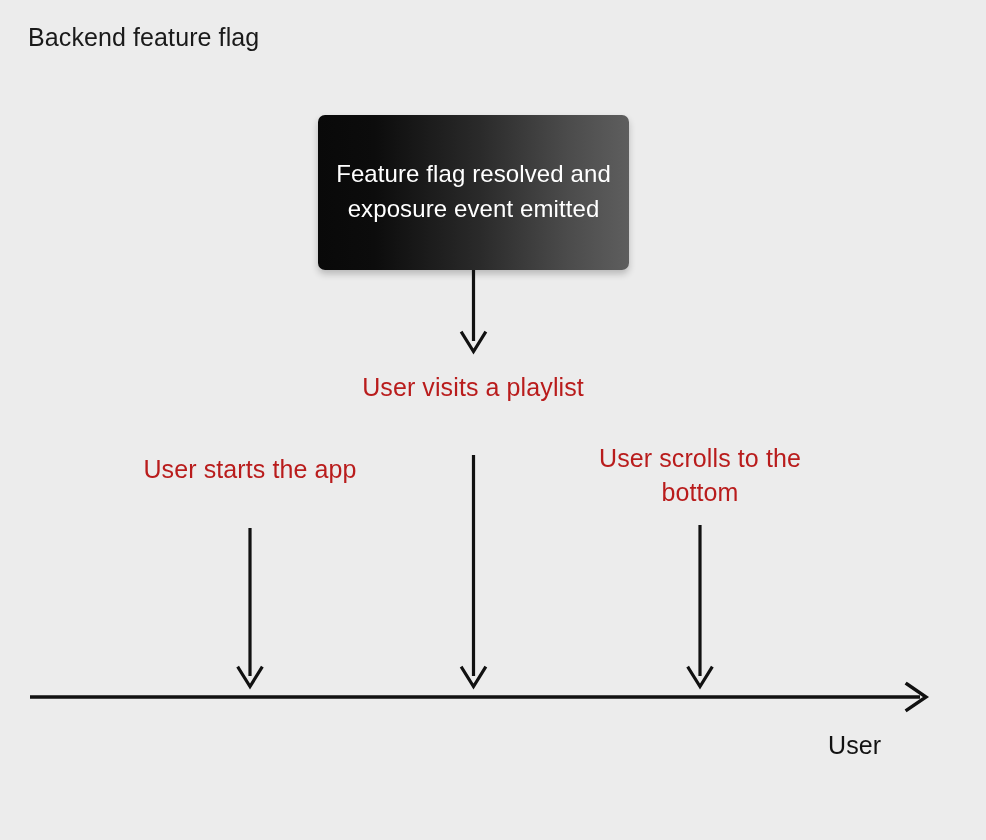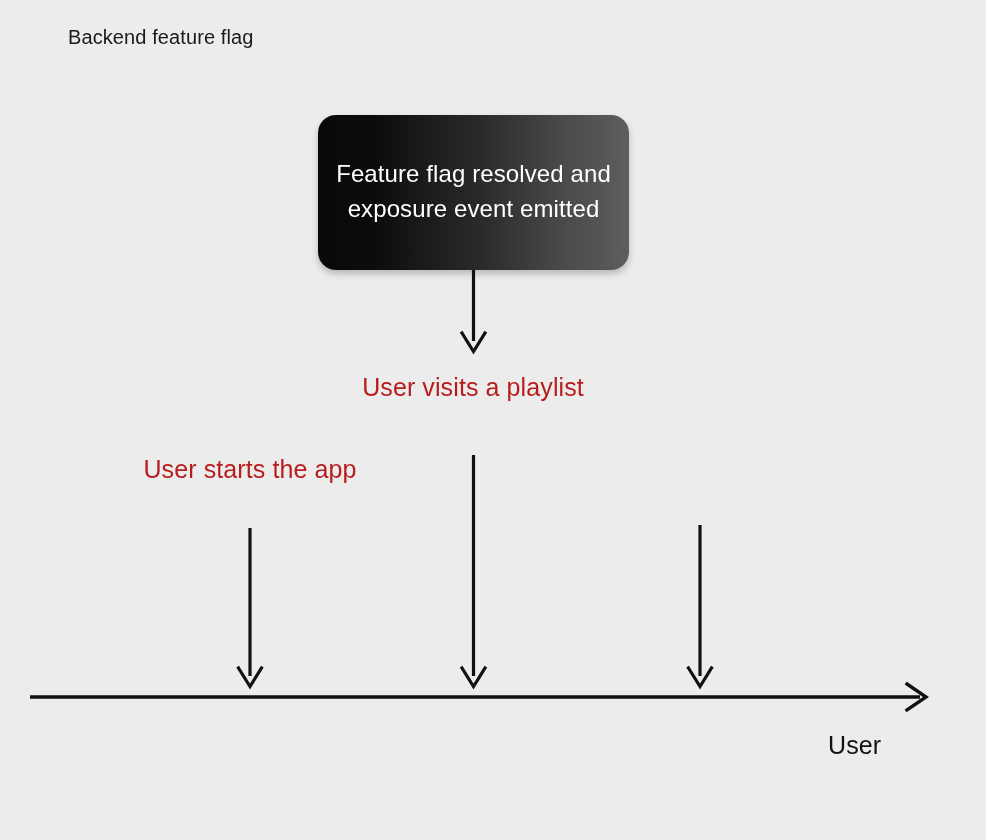--- a/index.html
+++ b/index.html
@@ -18,36 +18,35 @@
     position: relative;
     width: 986px;
     height: 840px;
   }
 
   
   .diagram-title {
     position: absolute;
     left: 28px;
     top: 22px;
-    font-size: 20px;
+    font-size: 25px;
     line-height: 30px;
     letter-spacing: 0.1px;
     color: #1a1a1a;
     white-space: nowrap;
-    margin-left: 40px;
   }
 
   
   .callout-box {
     position: absolute;
     left: 318px;
     top: 115px;
     width: 311px;
     height: 155px;
-    border-radius: 18px;
+    border-radius: 7px;
     background: linear-gradient(90deg, #090909 0%, #0c0c0c 18%, #2a2a2a 52%, #4b4b4b 80%, #5e5e5e 100%);
     box-shadow: 0 4px 7px rgba(0, 0, 0, 0.22);
     display: flex;
     align-items: center;
     justify-content: center;
     box-sizing: border-box;
     padding: 4px 10px 8px 10px;
   }
   .callout-text {
     color: #ffffff;
@@ -111,20 +110,21 @@
   <div class="diagram-title">Backend feature flag</div>
 
   <div class="callout-box">
     <div class="callout-text">Feature flag resolved and exposure event emitted</div>
   </div>
 
   <div class="event-label label-app">User starts the app</div>
 
   <div class="event-label label-playlist">User visits a playlist</div>
 
+  <div class="event-label label-scroll">User scrolls to the bottom</div>
 
   <div class="time-caption">User</div>
 
   <svg class="lines-layer" viewBox="0 0 986 840" width="986" height="840">
 
     <g>
       <line x1="473.5" y1="270" x2="473.5" y2="341" stroke="#111111" stroke-width="3.2"></line>
       <path d="M 462 333 L 473.5 351.5 L 485 333" fill="none" stroke="#111111" stroke-width="3.2" stroke-linecap="square" stroke-linejoin="miter"></path>
     </g>
 

